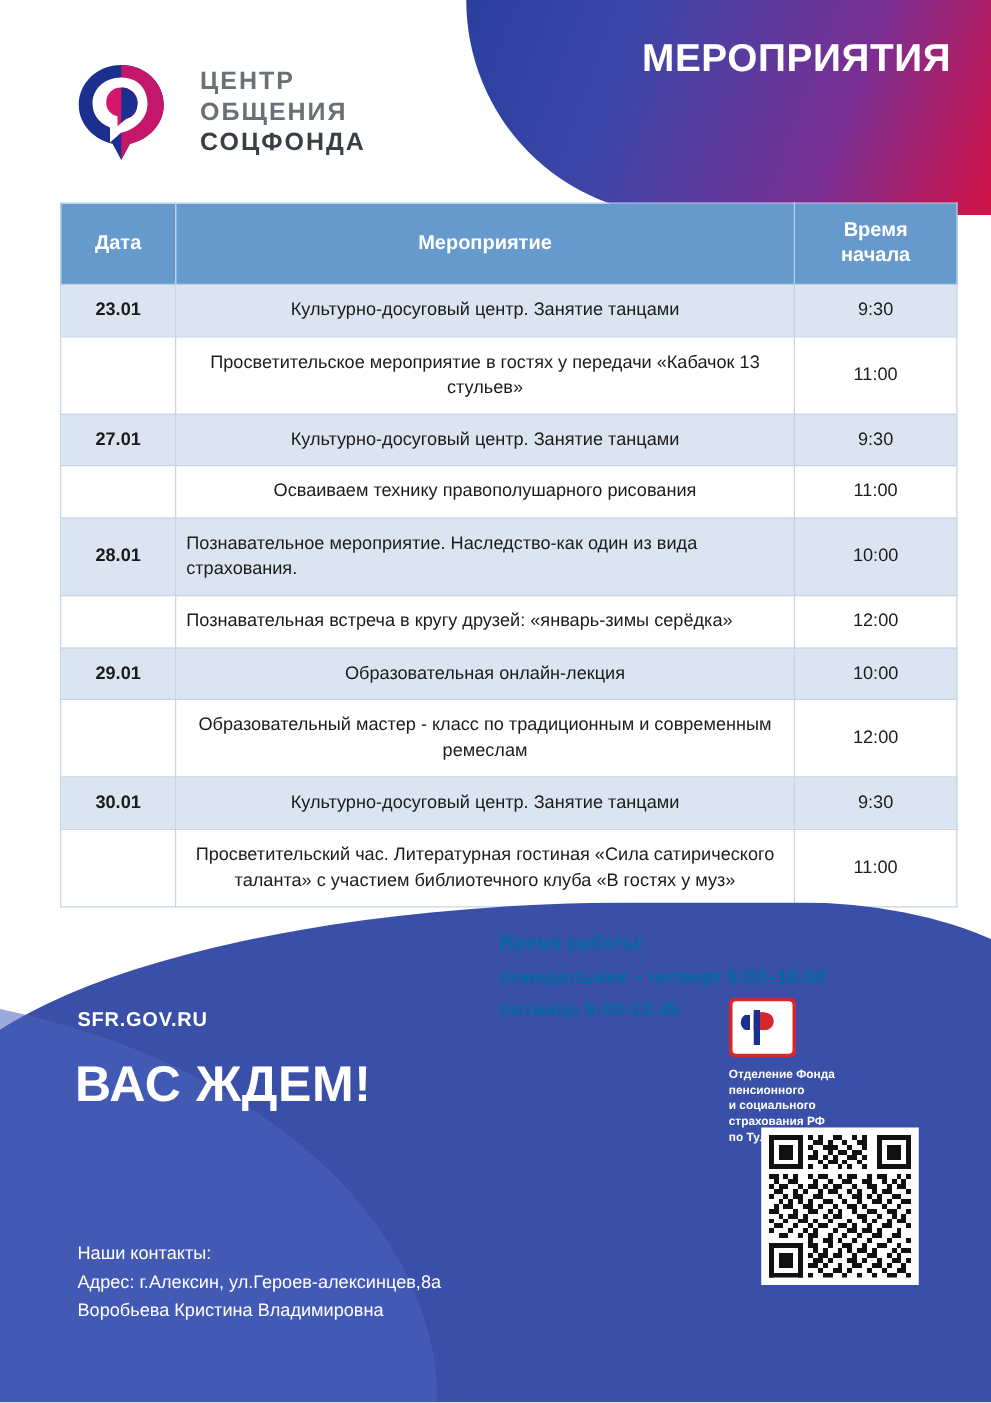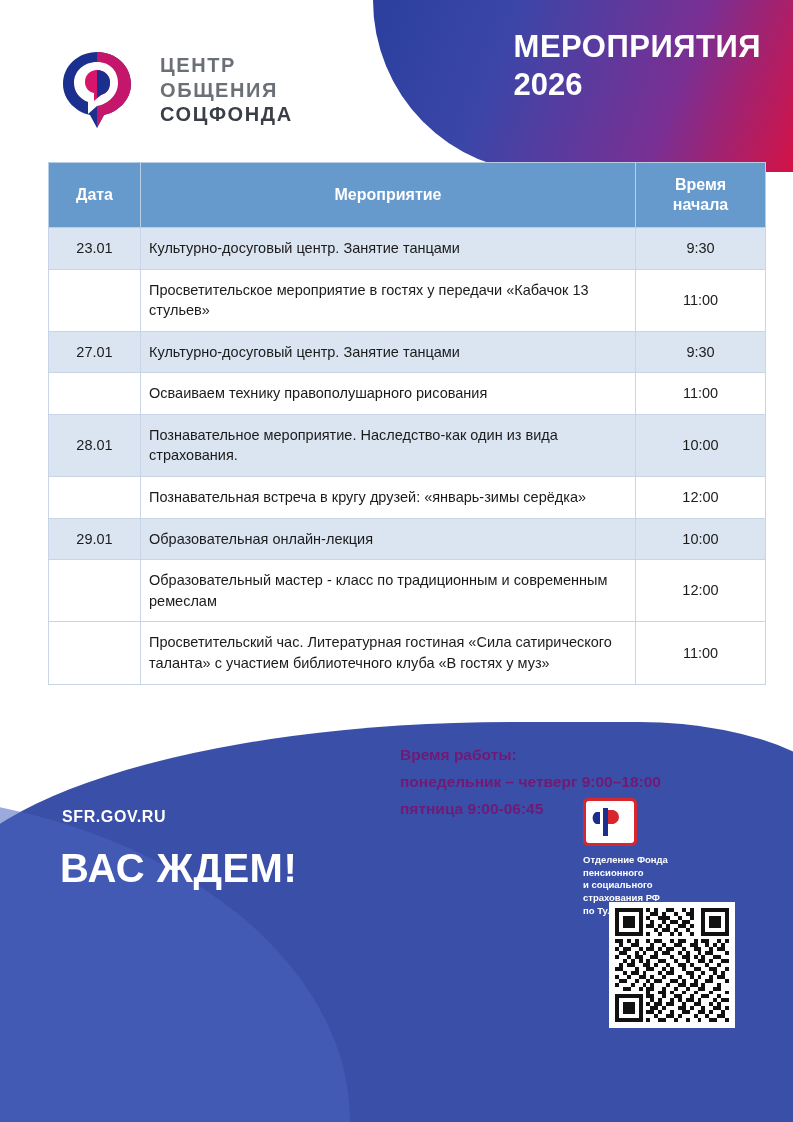--- a/index.html
+++ b/index.html
@@ -78,31 +78,31 @@
   .table td {
     border: 1px solid #c7d5e6;
     font-size: 14.5px;
     color: #1b1b1b;
     padding: 10px 8px;
     line-height: 1.42;
     vertical-align: middle;
   }
   .col-date { width: 92px; }
   .col-time { width: 130px; }
-  .td-date { text-align: center; font-weight: normal; font-size: 15px; }
-  .td-event { }
+  .td-date { text-align: center; font-weight: bold; font-size: 15px; }
+  .td-event { text-align: center; }
   .td-time { text-align: center; }
   .row-alt td { background: #dbe5f1; }
   .row-plain td { background: #ffffff; }
 
   
   .hours {
     position: absolute;
     left: 400px; top: 741px;
-    color: #701a75;
+    color: #0369a1;
     font-weight: bold;
     font-size: 15.5px;
     line-height: 1.75;
     z-index: 1;
   }
 
   
   .bottom {
     position: absolute;
     left: 0; bottom: 0;
@@ -173,21 +173,20 @@
     padding: 6px;
   }
   .qr svg { display: block; }
 </style>
 </head>
 <body>
 
 <div class="banner">
   <div class="banner-inner">
     <div class="banner-l1">МЕРОПРИЯТИЯ</div>
-    <div class="banner-year">2026</div>
   </div>
 </div>
 
 <div class="logo-wrap">
   <svg class="logo-mark" viewBox="0 0 74 84">
     <path d="M37 4 C18 4 3 18 3 36 C3 52 16 64 30 67 L37 80 L44 67 C58 64 71 52 71 36 C71 18 56 4 37 4 Z" fill="#1b2f8f"></path>
     <path d="M44 67 C58 64 71 52 71 36 C71 18 56 4 37 4 L37 80 Z" fill="#c4176c"></path>
     <path d="M37 14 C24 14 14 23 14 35 C14 44 20 51 28 54 L28 66 L37 58 C48 56 58 47 58 35 C58 23 50 14 37 14 Z" fill="#ffffff"></path>
     <path d="M37 22 C30 22 25 27 25 34 C25 40 29 44 34 45 L34 53 L41 47 C48 45 50 40 50 34 C50 27 44 22 37 22 Z" fill="#d6156b"></path>
     <path d="M37 22 C44 22 50 27 50 34 C50 40 48 45 41 47 L37 50 Z" fill="#1b2f8f"></path>
@@ -244,44 +243,54 @@
     <tr class="row-alt">
       <td class="td-date">29.01</td>
       <td class="td-event">Образовательная онлайн-лекция</td>
       <td class="td-time">10:00</td>
     </tr>
     <tr class="row-plain">
       <td class="td-date"></td>
       <td class="td-event">Образовательный мастер - класс по традиционным и современным ремеслам</td>
       <td class="td-time">12:00</td>
     </tr>
+    <tr class="row-alt">
+      <td class="td-date">30.01</td>
+      <td class="td-event">Культурно-досуговый центр. Занятие танцами</td>
+      <td class="td-time">9:30</td>
+    </tr>
     <tr class="row-plain">
       <td class="td-date"></td>
       <td class="td-event">Просветительский час. Литературная гостиная «Сила сатирического таланта» с участием библиотечного клуба «В гостях у муз»</td>
       <td class="td-time">11:00</td>
     </tr>
   </tbody>
 </table>
 
 <div class="hours">
   <div>Время работы:</div>
   <div>понедельник – четверг 9:00–18:00</div>
-  <div>пятница 9:00-06:45</div>
+  <div>пятница 9:00-13:45</div>
 </div>
 
 <div class="bottom">
   <div class="bottom-bg"></div>
   <div class="bottom-bg2"></div>
 
   <div class="site">SFR.GOV.RU</div>
 
   <div class="headline">
     <div>ВАС ЖДЕМ!</div>
   </div>
 
+  <div class="contacts">
+    <div>Наши контакты:</div>
+    <div>Адрес: г.Алексин, ул.Героев-алексинцев,8а</div>
+    <div>Воробьева  Кристина Владимировна</div>
+  </div>
 
   <div class="sfr-block">
     <svg class="sfr-logo" viewBox="0 0 54 48">
       <rect x="0" y="0" width="54" height="48" rx="5" fill="#d8262f"></rect>
       <rect x="3" y="3" width="48" height="42" rx="3" fill="#ffffff"></rect>
       <path d="M20 10 h5 v28 h-5 z" fill="#1b2f8f"></path>
       <path d="M20 12 h8 a7 7 0 0 1 0 14 h-8 z" fill="#1b2f8f"></path>
       <path d="M25 12 h4 a7 7 0 0 1 0 14 h-4 z" fill="#d8262f"></path>
       <path d="M13 14 a7 7 0 0 0 0 12 h4 v-12 z" fill="#1b2f8f"></path>
     </svg>

